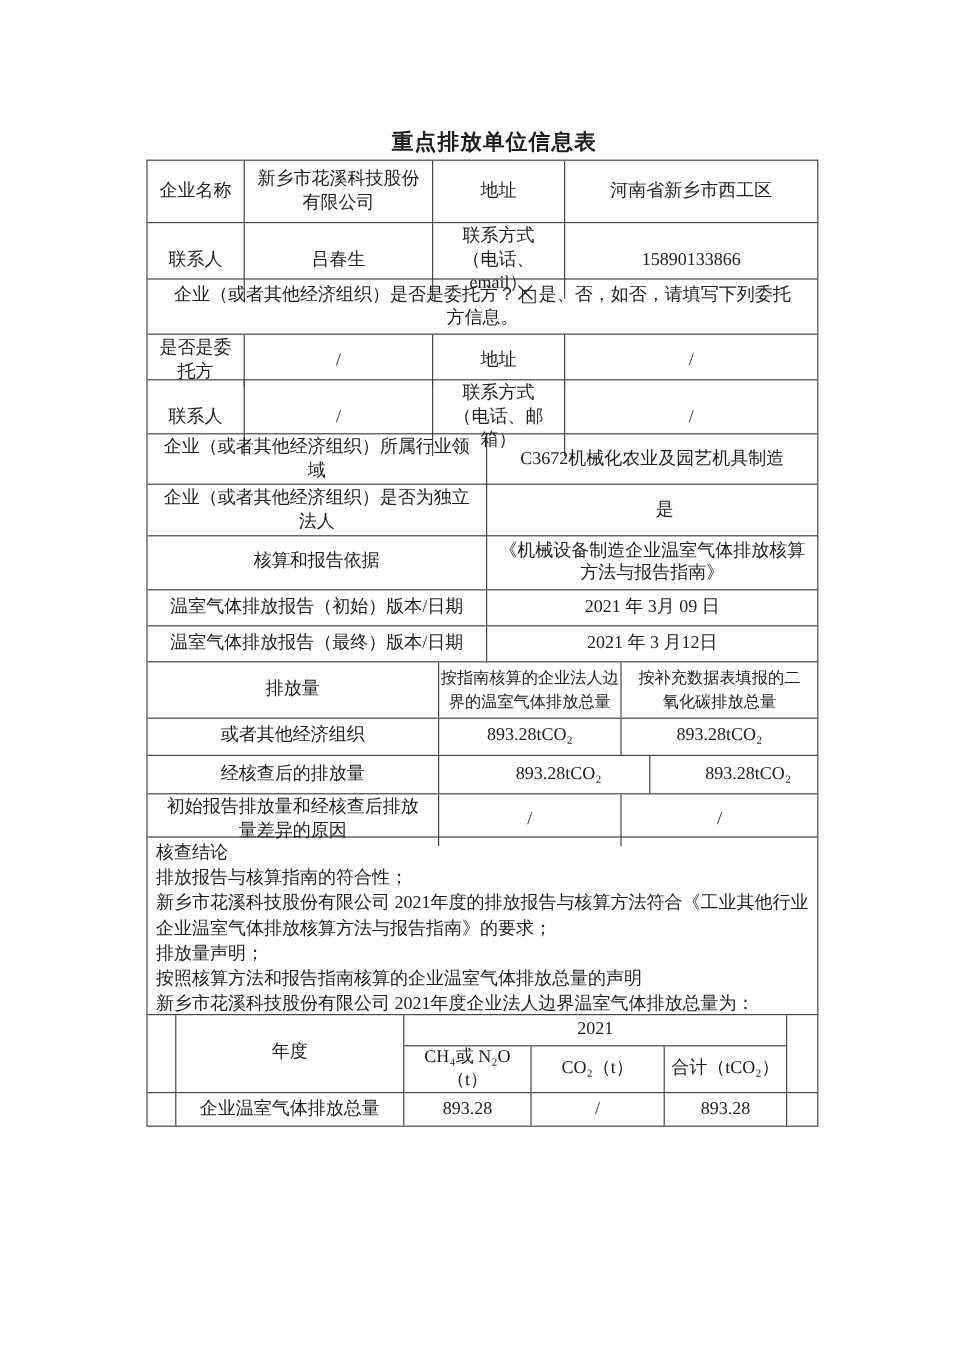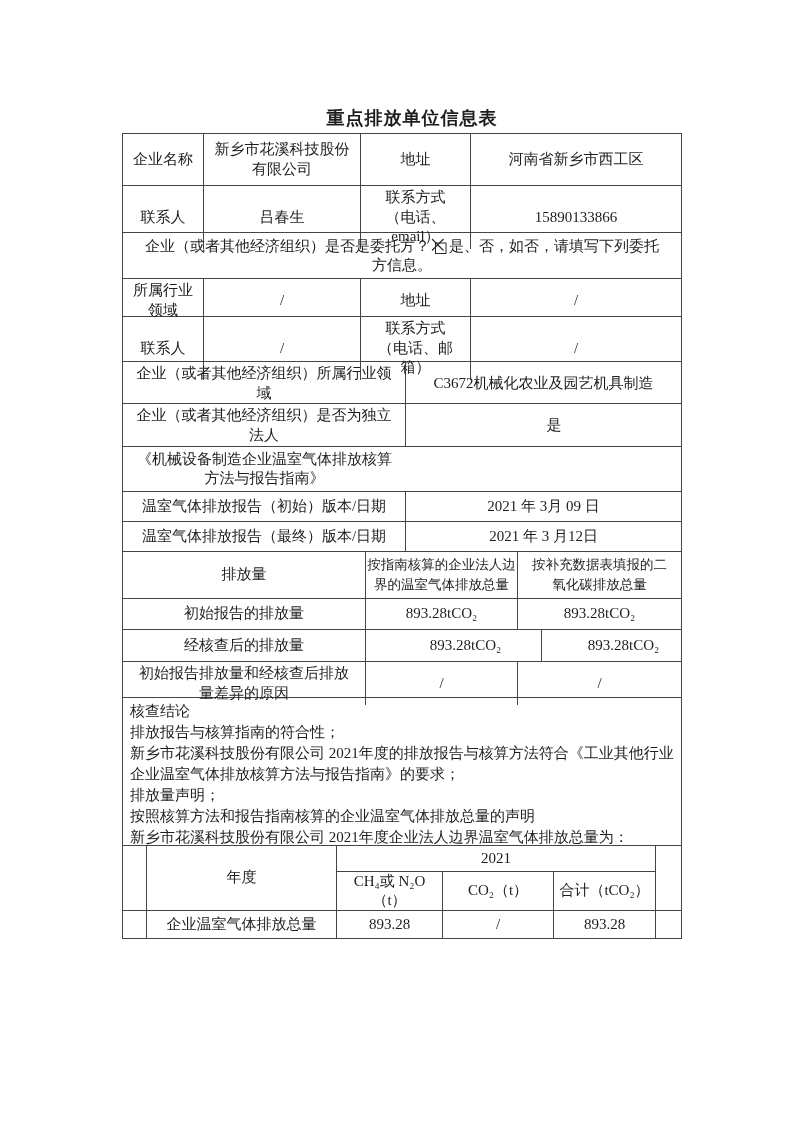--- a/index.html
+++ b/index.html
@@ -105,21 +105,21 @@
     <div class="row cols-full h46">
       <div class="cell question-cell">
         <span>企业（或者其他经济组织）是否是委托方？</span><span class="cbx"><svg width="17" height="16" viewBox="0 0 17 16">
               <rect x="4.5" y="5" width="10.5" height="10.5" fill="none" stroke="#2a2a2a" stroke-width="1"></rect>
               <path d="M1 1 L12.5 12.5 M12.5 1 L1 12.5" stroke="#2a2a2a" stroke-width="1.2" fill="none"></path>
             </svg></span><span>是、否，如否，请填写下列委托方信息。</span>
       </div>
     </div>
 
     <div class="row cols-4 h38">
-      <div class="cell">所属行业领域</div>
+      <div class="cell">是否是委托方</div>
       <div class="cell">/</div>
       <div class="cell">地址</div>
       <div class="cell">/</div>
     </div>
 
     <div class="row cols-4 h45">
       <div class="cell">联系人</div>
       <div class="cell">/</div>
       <div class="cell">联系方式（电话、邮箱）</div>
       <div class="cell">/</div>
@@ -129,41 +129,42 @@
       <div class="cell">企业（或者其他经济组织）所属行业领域</div>
       <div class="cell">C3672机械化农业及园艺机具制造</div>
     </div>
 
     <div class="row cols-2 h43">
       <div class="cell">企业（或者其他经济组织）是否为独立法人</div>
       <div class="cell">是</div>
     </div>
 
     <div class="row cols-2 h45">
+      <div class="cell">核算和报告依据</div>
       <div class="cell">《机械设备制造企业温室气体排放核算方法与报告指南》</div>
     </div>
 
     <div class="row cols-2 h30">
       <div class="cell">温室气体排放报告（初始）版本/日期</div>
       <div class="cell">2021 年 3月 09 日</div>
     </div>
 
     <div class="row cols-2 h30">
       <div class="cell">温室气体排放报告（最终）版本/日期</div>
       <div class="cell">2021 年 3 月12日</div>
     </div>
 
     <div class="row cols-3 h47">
       <div class="cell">排放量</div>
       <div class="cell small-head">按指南核算的企业法人边界的温室气体排放总量</div>
       <div class="cell small-head-r">按补充数据表填报的二氧化碳排放总量</div>
     </div>
 
     <div class="row cols-3 h31">
-      <div class="cell">初始报告的排放量</div>
+      <div class="cell">或者其他经济组织</div>
       <div class="cell">893.28tCO₂</div>
       <div class="cell">893.28tCO₂</div>
     </div>
 
     <div class="row cols-3 h32">
       <div class="cell">经核查后的排放量</div>
       <div class="cell">893.28tCO₂</div>
       <div class="cell">893.28tCO₂</div>
     </div>
 

